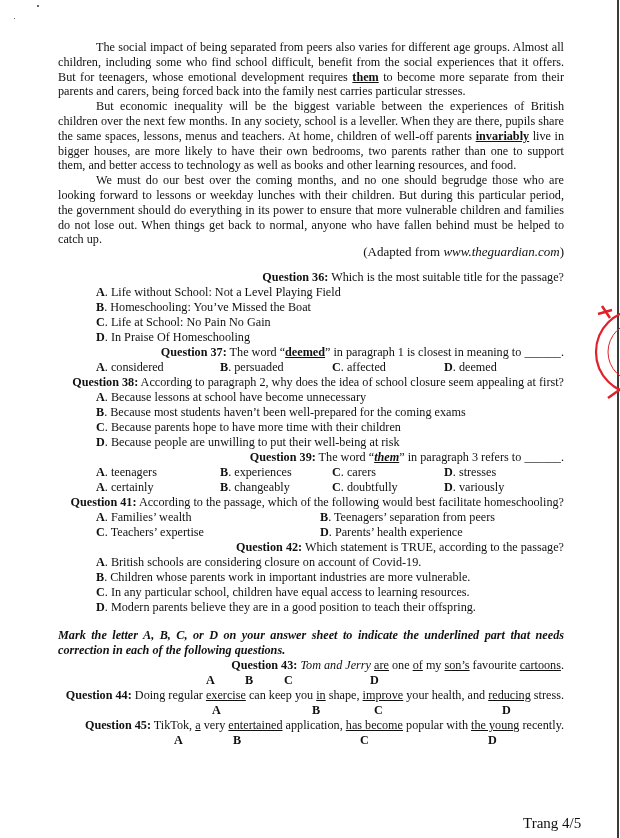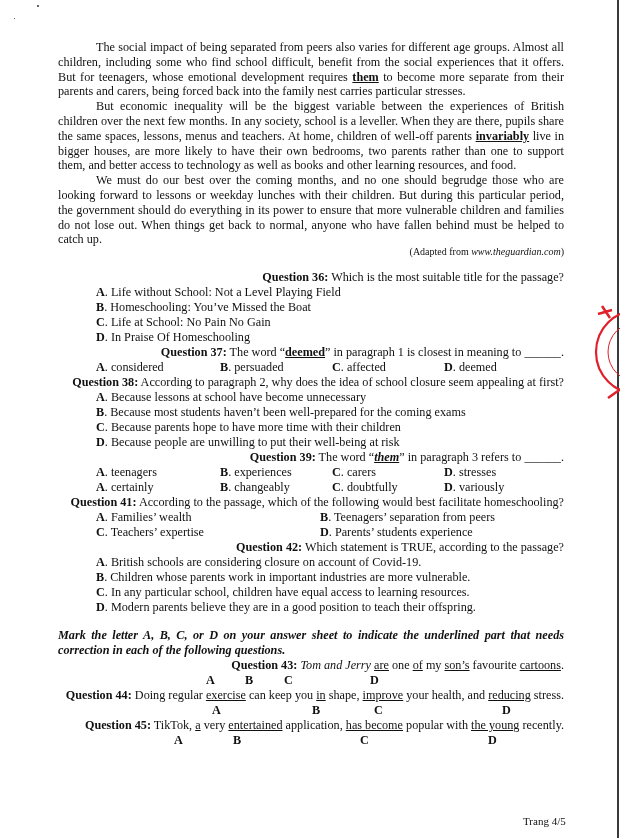--- a/index.html
+++ b/index.html
@@ -4,38 +4,38 @@
 <style>
   html, body { margin:0; padding:0; }
   body { width:620px; height:838px; background:#fff; position:relative; overflow:hidden;
          font-family:"Liberation Serif", serif; color:#111; font-size:12.2px; }
   .edge { position:absolute; right:1px; top:0; width:2px; height:838px; background:#3a3a3a; }
   .dot { position:absolute; width:2px; height:2px; background:#333; border-radius:1px; }
   .page { position:absolute; left:58px; top:40px; width:506px; }
   p { margin:0; line-height:14.8px; text-align:justify; text-align-last:auto; }
   .para { text-indent:38px; }
   .last { text-align-last:left; }
-  .src { text-align:right; font-size:10px; line-height:10px; margin-top:0px; }
+  .src { text-align:right; font-size:13px; line-height:10px; margin-top:0px; }
   .src i { font-style:italic; }
   .q { line-height:15px; margin:0; white-space:nowrap;text-align:right; }
   .q b { font-weight:bold; }
   .gap { height:13px; }
   .opt { line-height:15px; padding-left:38px; white-space:nowrap; }
   .row4 { display:flex; padding-left:38px; line-height:15px; }
   .row4 span.c { display:inline-block; }
   .row4 .c1 { width:112px; } .row4 .c2 { width:112px;margin-left:12px; } .row4 .c3 { width:112px; }
   .row2 { display:flex; padding-left:38px; line-height:15px; }
   .row2 .c1 { width:224px; }
   .u { text-decoration:underline; }
   .ub { font-weight:bold; text-decoration:underline; }
   .ubi { font-weight:bold; font-style:italic; text-decoration:underline; }
   .instr { font-weight:bold; font-style:italic; line-height:15px; text-align:justify; }
   .letters { position:relative; height:15px; font-weight:bold; }
   .letters span { position:absolute; top:0; }
-  .footer { position:absolute; left:523px; top:815px; font-size:11px; }
+  .footer { position:absolute; left:523px; top:815px; font-size:15px; }
   .stamp { position:absolute; left:592px; top:292px; width:60px; height:118px; }
 </style>
 </head>
 <body>
 
 <div class="edge"></div>
 <div class="dot" style="left:37px;top:5px"></div>
 <div class="dot" style="left:14px;top:18px;width:1px;height:1px"></div>
 
 <svg class="stamp" viewBox="0 0 60 118">
@@ -102,21 +102,21 @@
   </div>
 
   <div>
     <div class="q"><b>Question 41:</b><span> According to the passage, which of the following would best facilitate homeschooling?</span></div>
     <div class="row2">
       <span class="c1"><b>A</b><span>. Families’ wealth</span></span>
       <span><b>B</b><span>. Teenagers’ separation from peers</span></span>
     </div>
     <div class="row2">
       <span class="c1"><b>C</b><span>. Teachers’ expertise</span></span>
-      <span><b>D</b><span>. Parents’ students experience</span></span>
+      <span><b>D</b><span>. Parents’ health experience</span></span>
     </div>
   </div>
 
   <div>
     <div class="q"><b>Question 42:</b><span> Which statement is TRUE, according to the passage?</span></div>
     <div class="opt"><b>A</b><span>. British schools are considering closure on account of Covid-19.</span></div>
     <div class="opt"><b>B</b><span>. Children whose parents work in important industries are more vulnerable.</span></div>
     <div class="opt"><b>C</b><span>. In any particular school, children have equal access to learning resources.</span></div>
     <div class="opt"><b>D</b><span>. Modern parents believe they are in a good position to teach their offspring.</span></div>
   </div>

